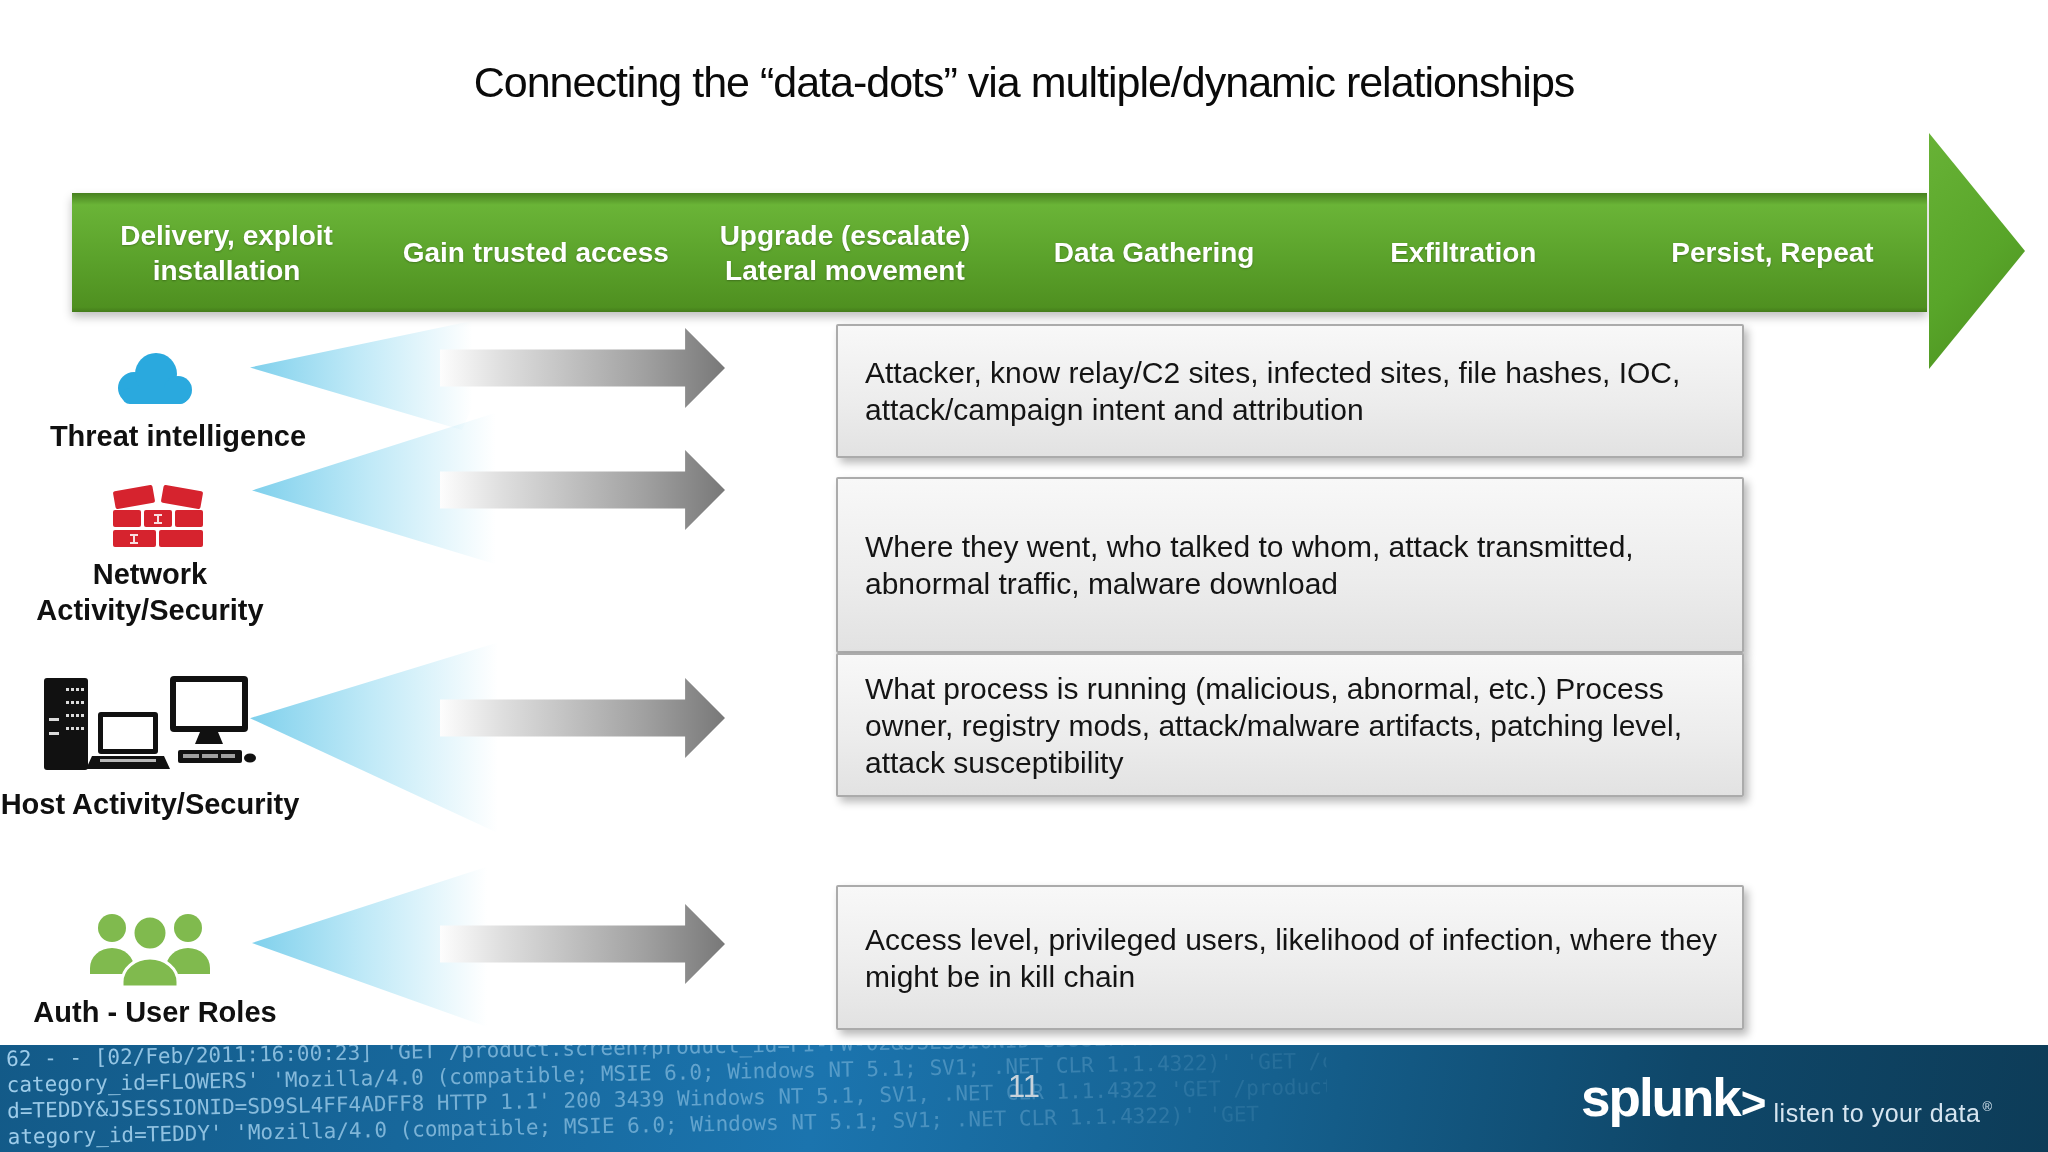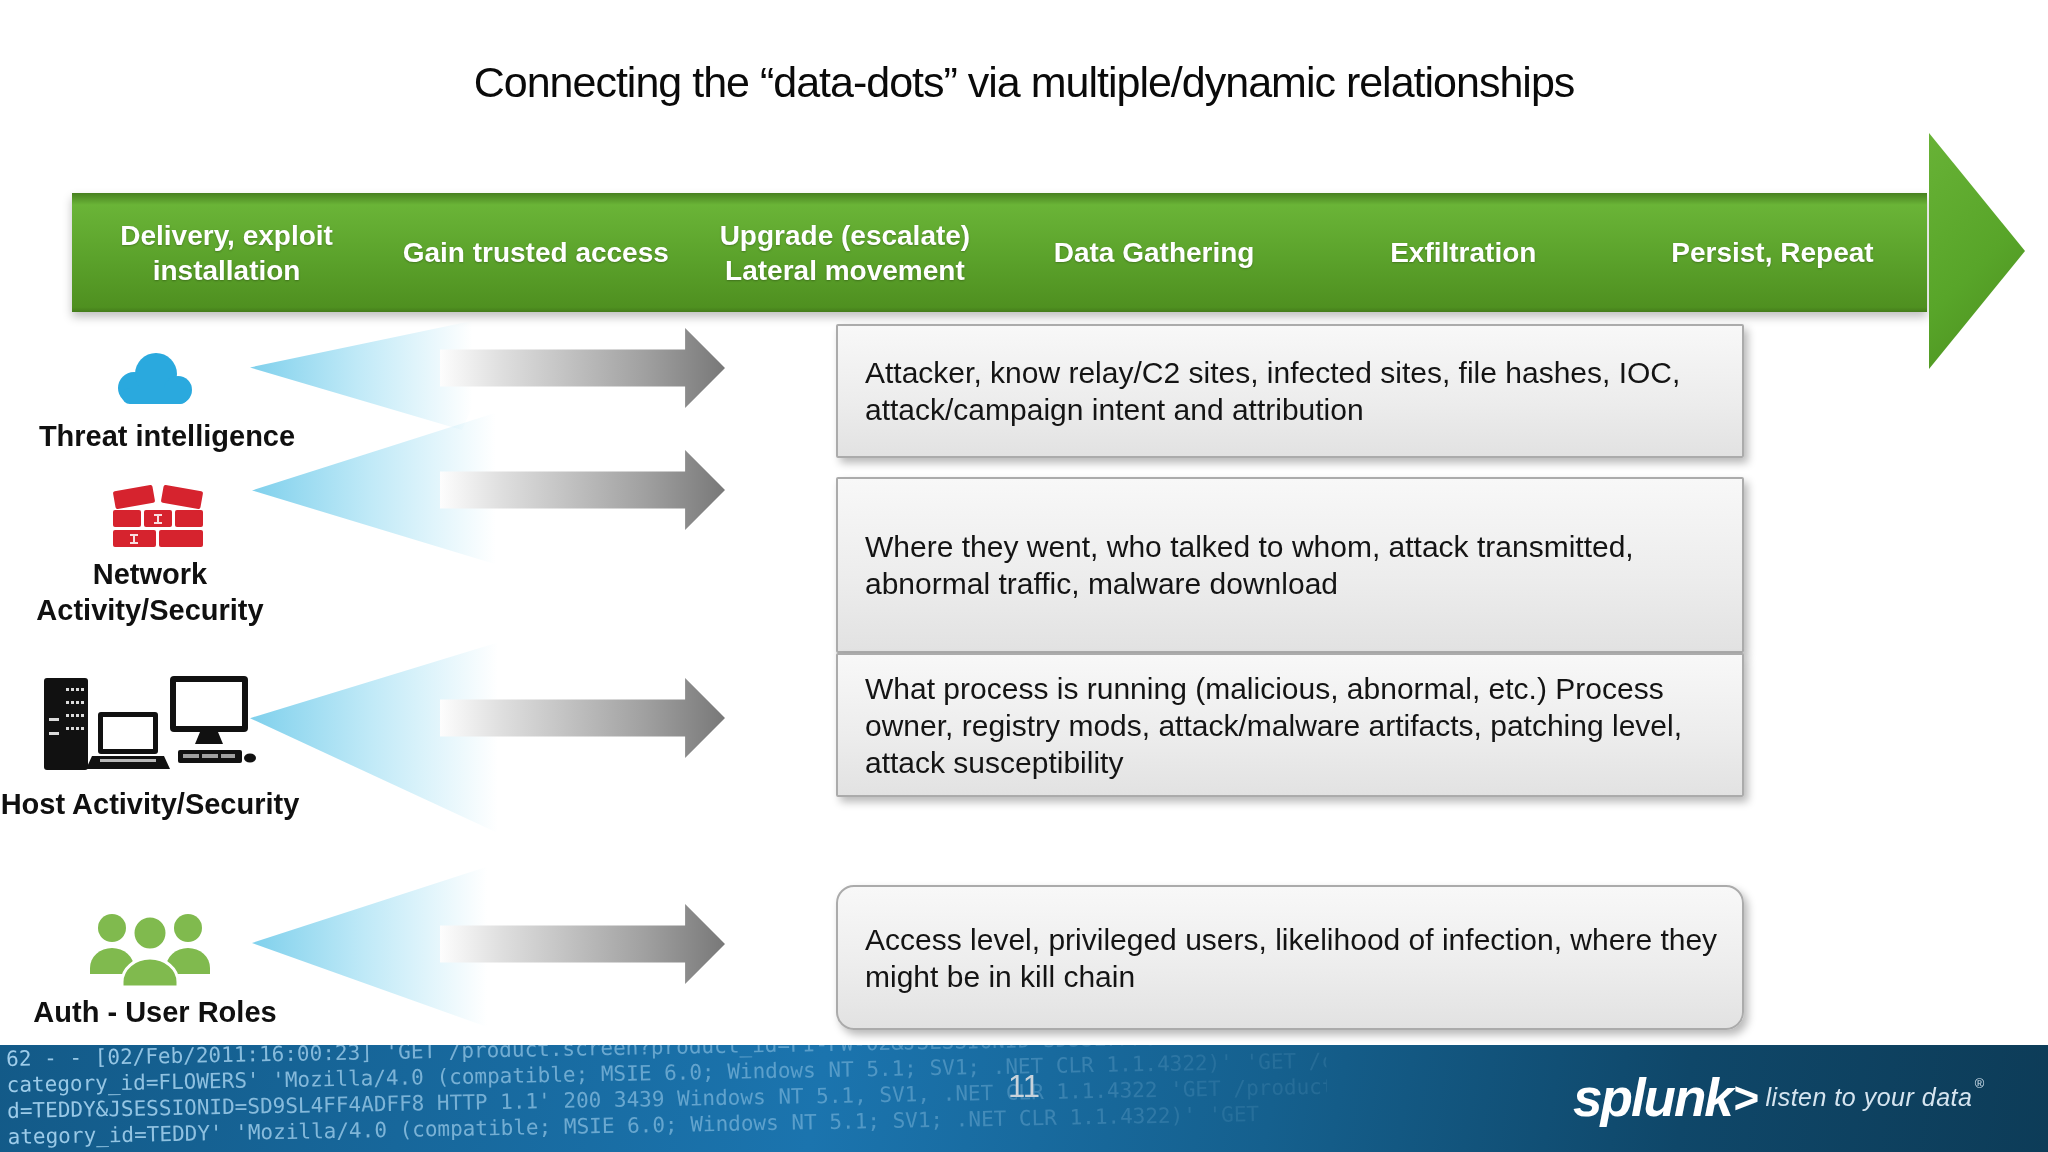--- a/index.html
+++ b/index.html
@@ -52,56 +52,56 @@
   
   .srcicon{position:absolute;}
   .ic1{left:108px;top:348px;}
   .ic2{left:110px;top:472px;}
   .ic3{left:42px;top:674px;}
   .ic4{left:80px;top:906px;}
   .lbl{
     position:absolute;width:310px;text-align:center;
     font-weight:bold;font-size:29px;line-height:36px;color:#101010;
   }
-  .lbl1{left:12px;top:418px;}
+  .lbl1{left:0px;top:418px;padding-left:23px;}
   .lbl2{left:-5px;top:556px;}
   .lbl3{left:-5px;top:786px;}
   .lbl4{left:-10px;top:994px;width:330px;}
   
   .dbox{
     position:absolute;left:836px;width:908px;box-sizing:border-box;
     background:linear-gradient(180deg,#f8f8f8 0%,#ececec 60%,#e2e2e2 100%);
     border:2px solid #ababab;border-radius:2px;
     box-shadow:4px 5px 8px rgba(0,0,0,.28);
     display:flex;flex-direction:column;justify-content:center;
     padding:6px 12px 6px 27px;
     font-size:30px;line-height:37px;color:#141414;
   }
   .db1{top:324px;height:134px;}
   .db2{top:477px;height:176px;}
   .db3{top:653px;height:144px;}
-  .db4{top:885px;height:145px;border-radius:18px;}
+  .db4{top:885px;height:145px;}
   
   .footer{
     position:absolute;left:0;top:1045px;width:2048px;height:107px;overflow:hidden;
     background:linear-gradient(100deg,#135a88 0%,var(--footer-blue,#1b74ae) 40%,#15608e 62%,#0f4769 82%,#0d3c58 100%);
   }
   .loglines{
     position:absolute;left:6px;top:1px;width:1320px;
     font-family:"DejaVu Sans Mono",monospace;font-size:21px;line-height:26px;
     color:#a6d3ef;white-space:nowrap;
     transform:rotate(-1.05deg);transform-origin:left top;
     -webkit-mask-image:linear-gradient(to right,rgba(0,0,0,.95) 0%,rgba(0,0,0,.5) 55%,rgba(0,0,0,.12) 92%);
     mask-image:linear-gradient(to right,rgba(0,0,0,.95) 0%,rgba(0,0,0,.5) 55%,rgba(0,0,0,.12) 92%);
   }
   .pagenum{
     position:absolute;left:984px;top:24px;width:80px;text-align:center;
     font-size:31px;color:#c8d3db;
   }
-  .brand{position:absolute;right:64px;top:22px;display:flex;align-items:center;color:#fff;font-style:italic;}
+  .brand{position:absolute;right:56px;top:22px;display:flex;align-items:flex-end;color:#fff;}
   .brand .word{font-size:53px;font-weight:bold;letter-spacing:-2px;}
   .brand .chev{font-size:44px;font-weight:bold;margin-left:1px;}
   .brand .tag{font-size:25px;color:#d6e5f0;margin-left:7px;letter-spacing:.5px;}
   .brand .reg{font-size:13px;color:#d6e5f0;position:relative;top:-14px;margin-left:2px;}
 </style>
 </head>
 <body>
 
 <div class="title">Connecting the “data-dots” via multiple/dynamic relationships</div>
 

